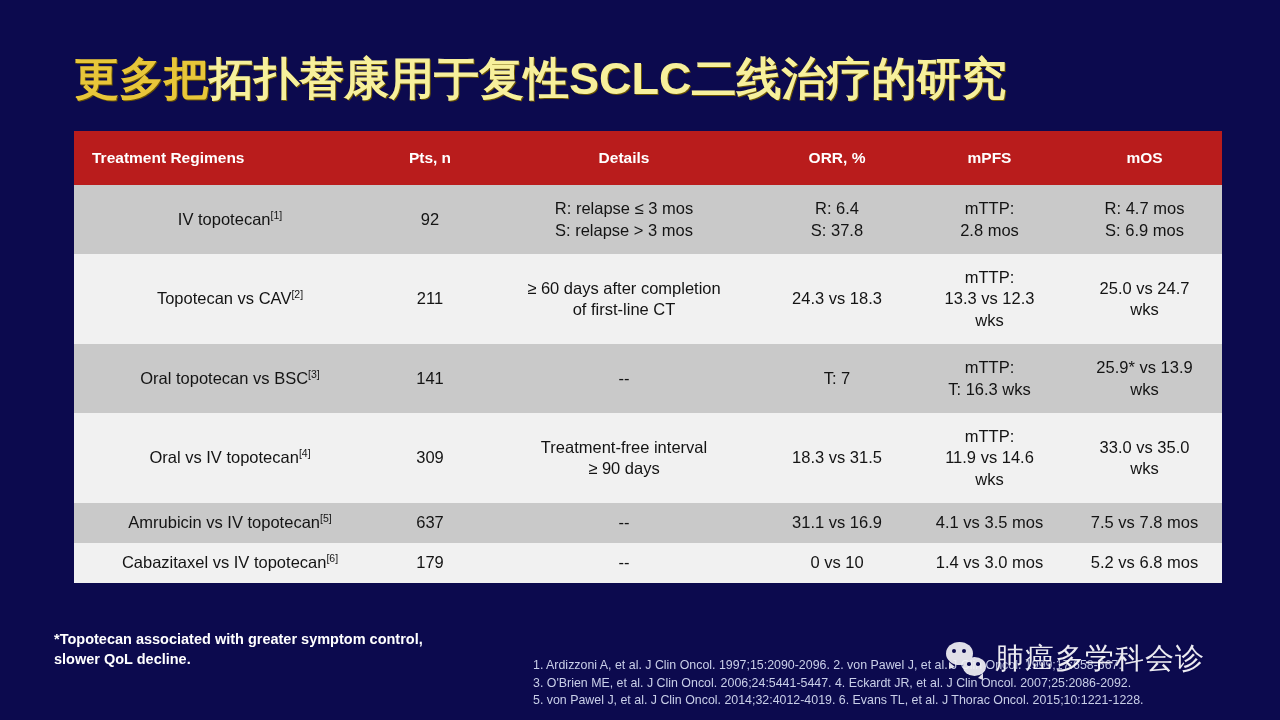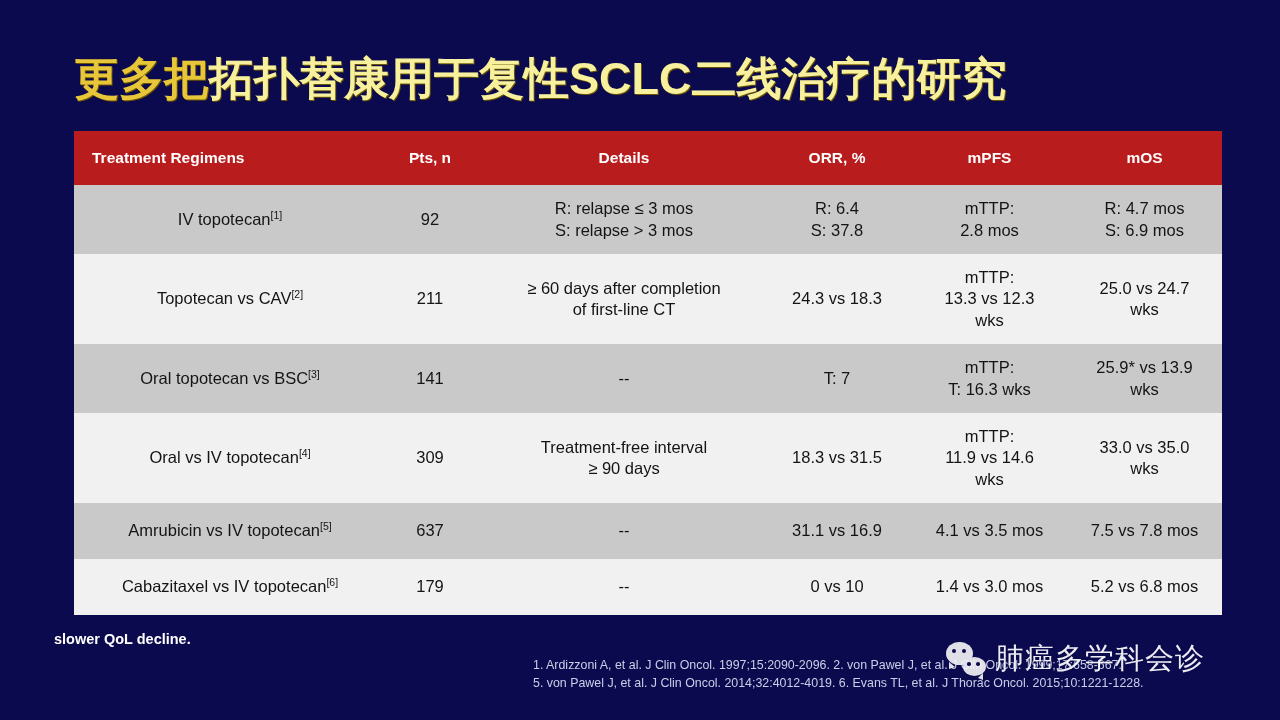--- a/index.html
+++ b/index.html
@@ -85,21 +85,21 @@
   #data-table tbody td.cell-regimen {
     text-align: center;
     padding-left: 16px;
     white-space: nowrap;
   }
   #data-table tbody tr.row-shade td { background: #c9c9c9; }
   #data-table tbody tr.row-light td { background: #f1f1f1; }
 
   #data-table tbody tr.h-tall  td { height: 69px; }
   #data-table tbody tr.h-xtall td { height: 90px; }
-  #data-table tbody tr.h-short td { height: 56px; margin-left: 24px; }
+  #data-table tbody tr.h-short td { height: 40px; margin-left: 24px; }
 
   .sup {
     font-size: 10.5px;
     vertical-align: super;
     line-height: 0;
   }
   .cline { display: block; }
 
   
   #footnote {
@@ -311,25 +311,27 @@
       <td>179</td>
       <td>--</td>
       <td>0 vs 10</td>
       <td>1.4 vs 3.0 mos</td>
       <td>5.2 vs 6.8 mos</td>
     </tr>
   </tbody>
 </table>
 
 <div id="footnote">
+  <div>*Topotecan associated with greater symptom control,</div>
   <div>slower QoL decline.</div>
 </div>
 
 <div id="references">
   <span class="ref-line">1. Ardizzoni A, et al. J Clin Oncol. 1997;15:2090-2096.  2. von Pawel J, et al. J Clin Oncol. 1999;17:658-667.</span>
+  <span class="ref-line">3. O'Brien ME, et al. J Clin Oncol. 2006;24:5441-5447.  4. Eckardt JR, et al. J Clin Oncol. 2007;25:2086-2092.</span>
   <span class="ref-line">5. von Pawel J, et al. J Clin Oncol. 2014;32:4012-4019.  6. Evans TL, et al. J Thorac Oncol. 2015;10:1221-1228.</span>
 </div>
 
 <div id="watermark">
   <span class="wechat">
     <span class="bubble-big"></span>
     <span class="bubble-small"></span>
     <span class="dot d1"></span>
     <span class="dot d2"></span>
     <span class="dot d3"></span>

